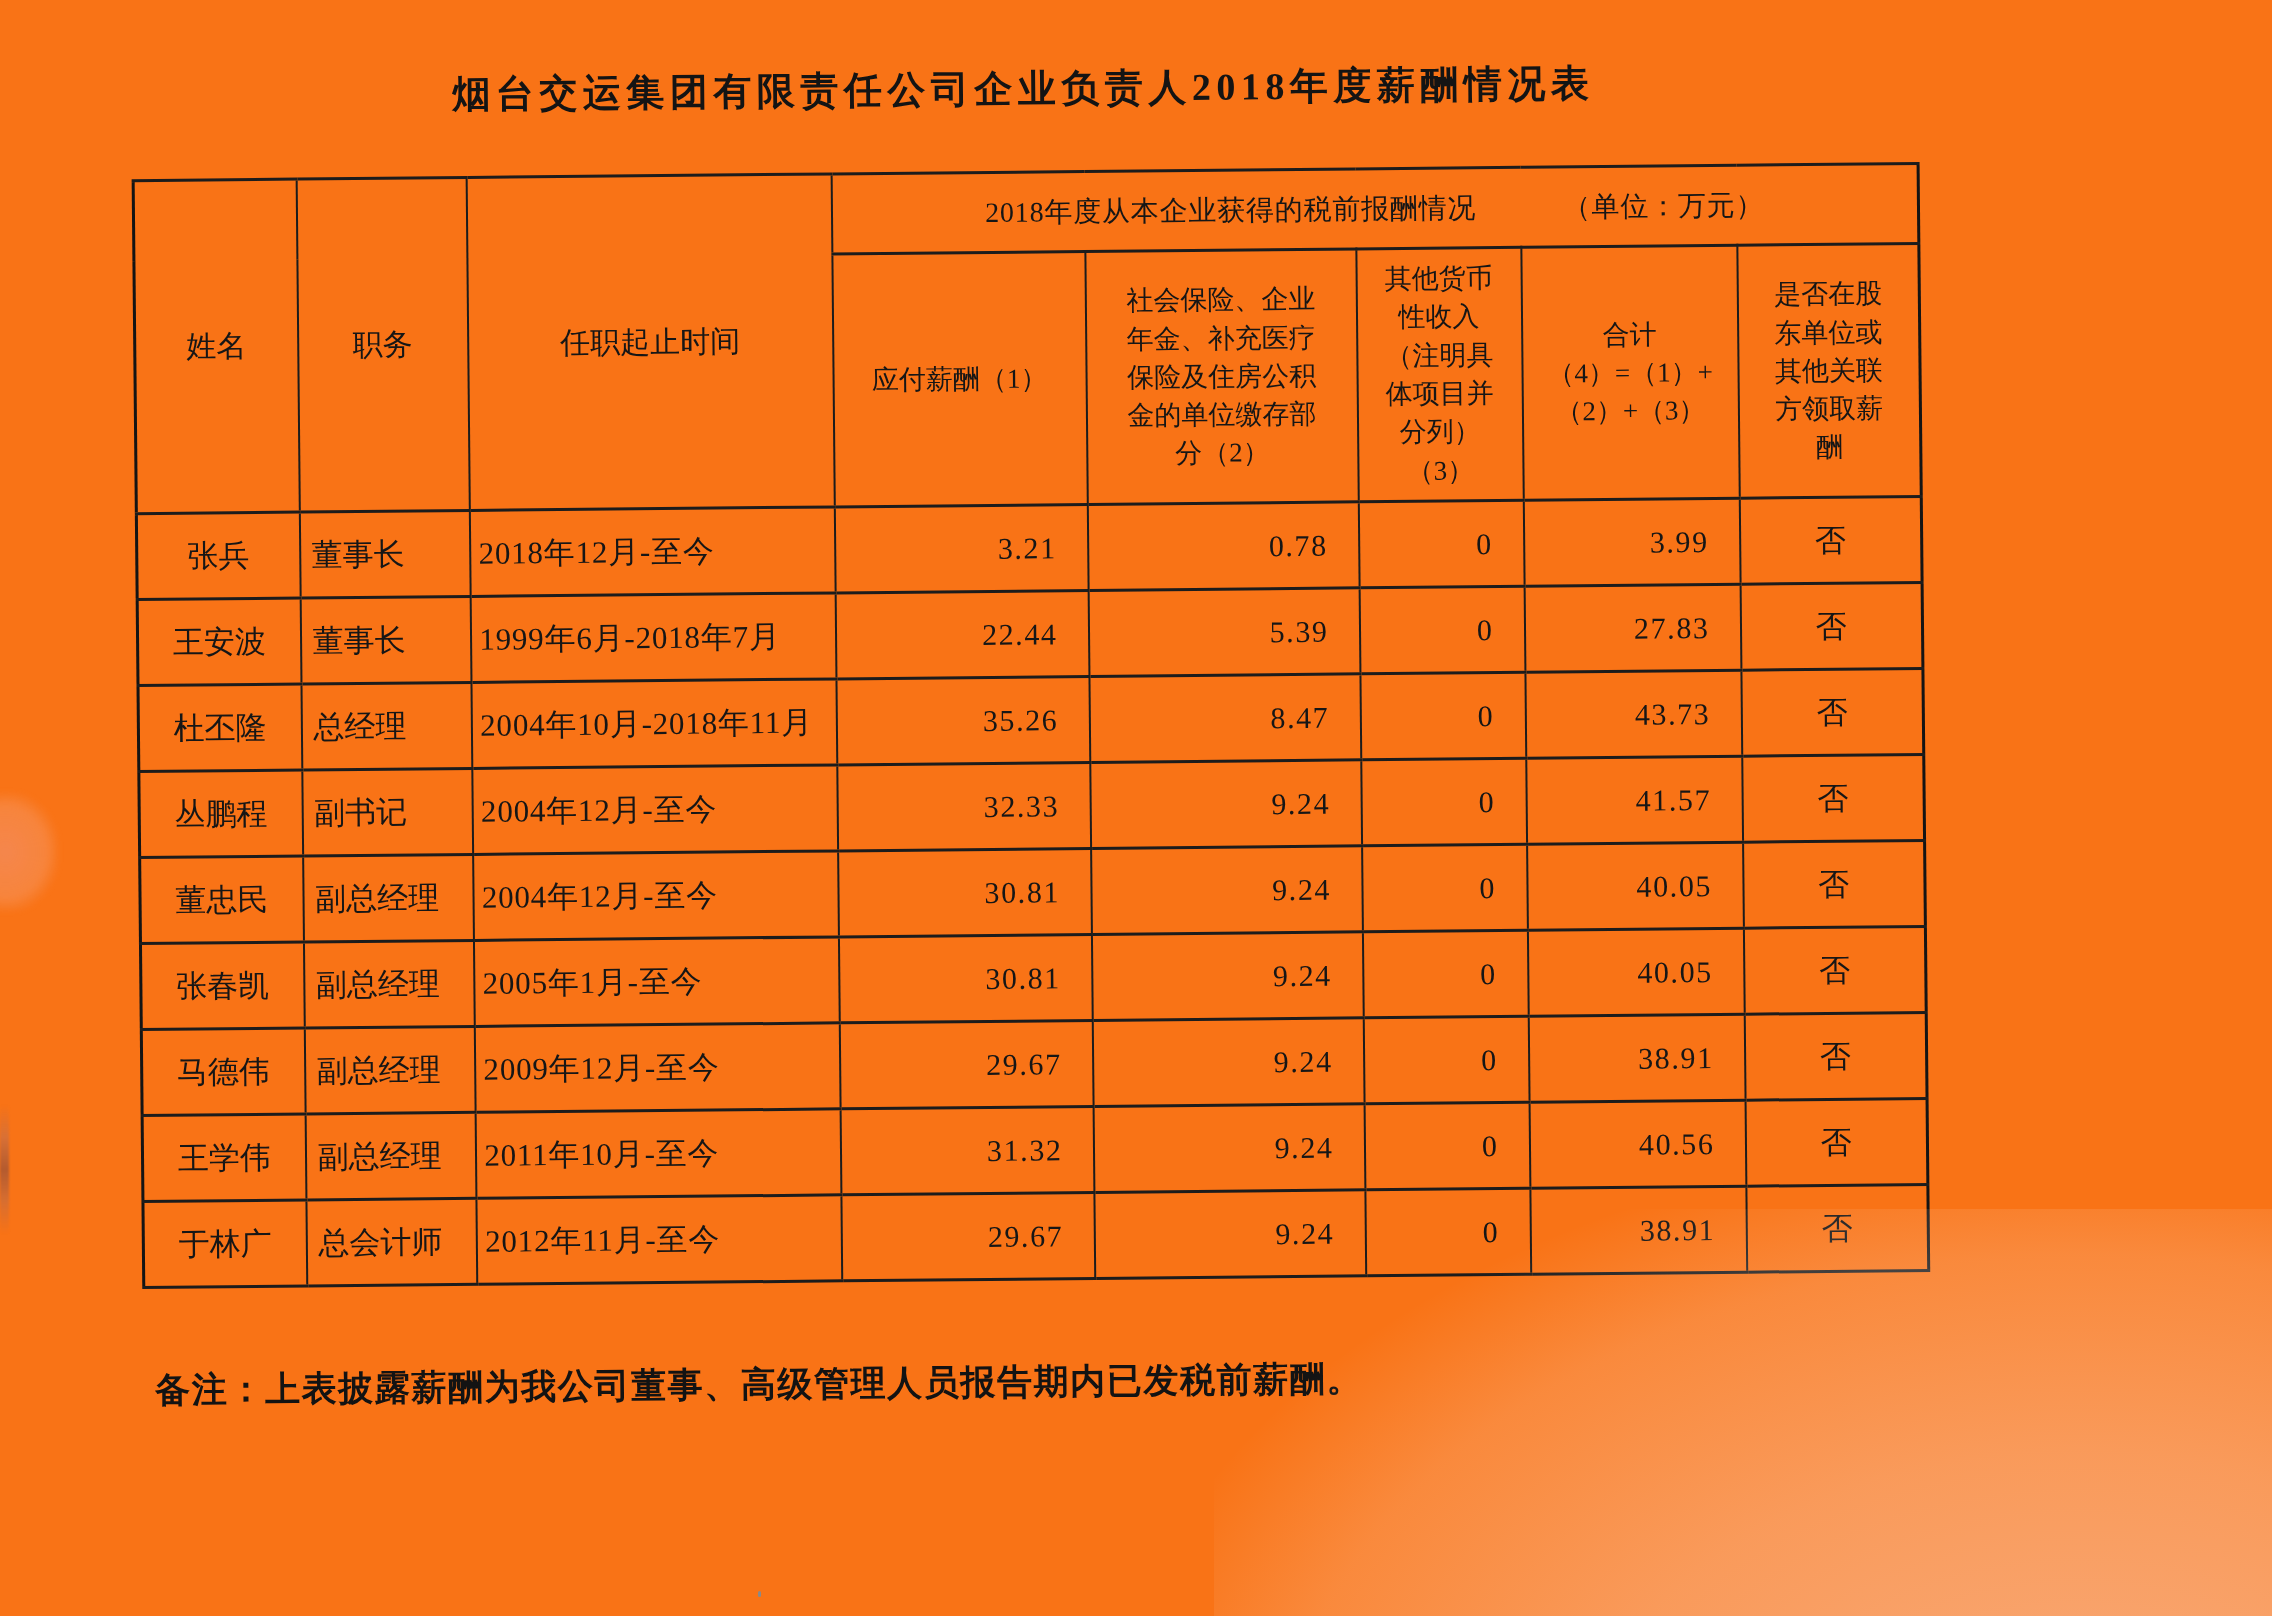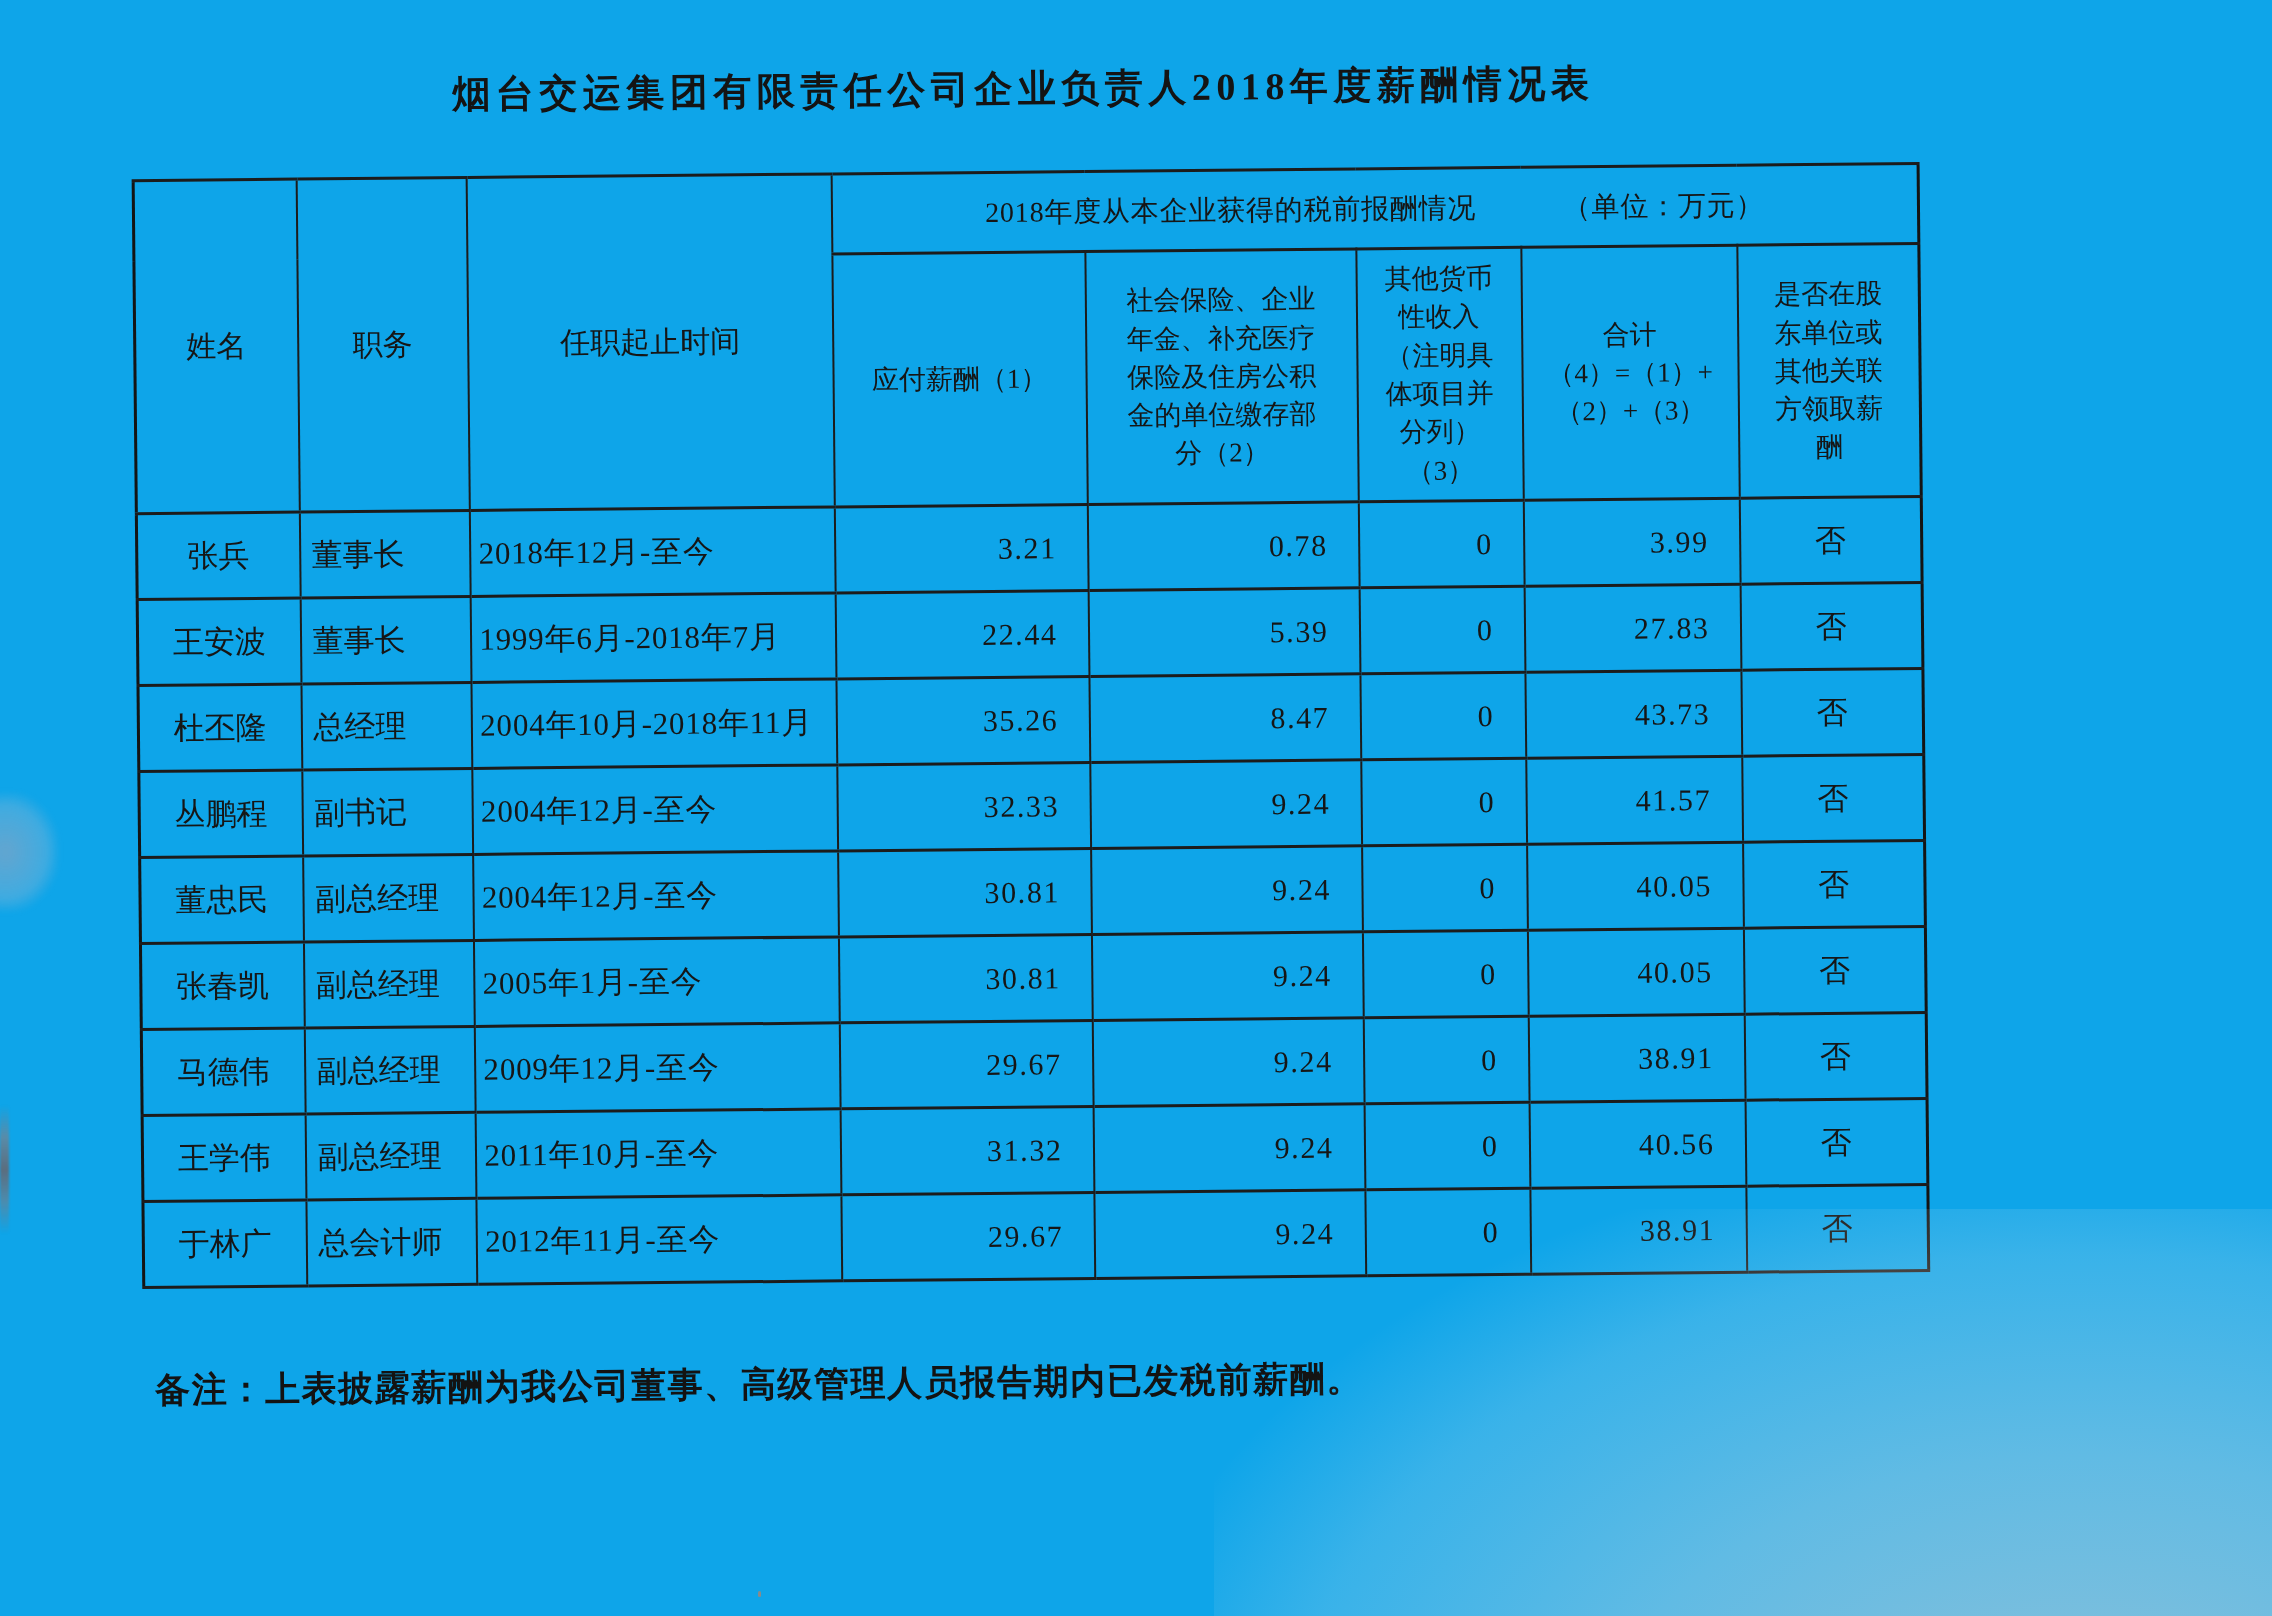--- a/index.html
+++ b/index.html
@@ -4,21 +4,21 @@
 <style>
   html, body { margin: 0; padding: 0; }
   body {
     width: 2273px; height: 1617px;
     font-family: "Liberation Serif", "DejaVu Serif", serif;
     background: #ffffff;
   }
   .page {
     position: relative;
     width: 2273px; height: 1617px;
-    background: #0ea5e9;
+    background: #f97316;
     overflow: hidden;
     color: #1b1b1b;
   }
   
   .corner-wash {
     position: absolute; right: -275px; bottom: -298px;
     width: 1334px; height: 706px;
     background: radial-gradient(ellipse at 65% 80%,
       rgba(247, 216, 203, 0.55) 0%,
       rgba(250, 228, 219, 0.35) 40%,

